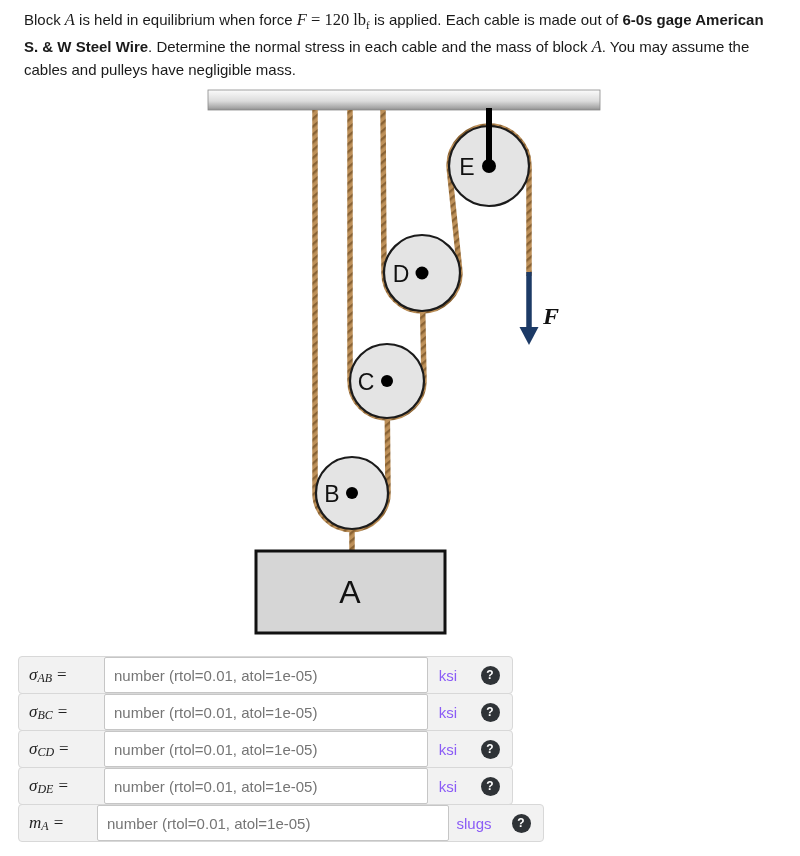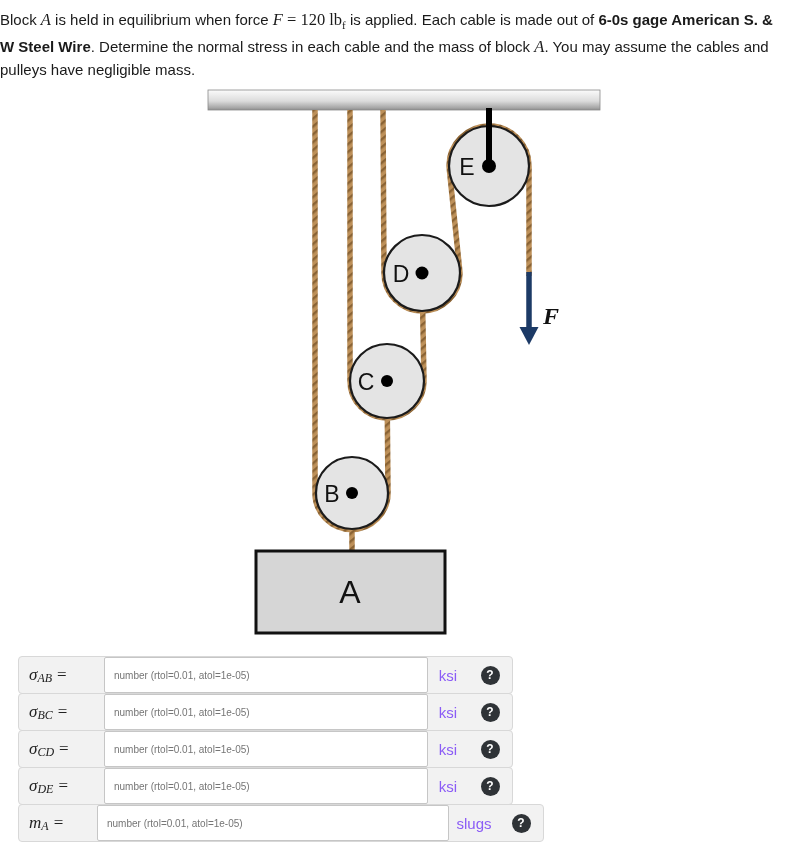--- a/index.html
+++ b/index.html
@@ -1,19 +1,19 @@
 <!DOCTYPE html>
 <html><head>
 <meta charset="utf-8">
 <style>
   html,body { margin:0; padding:0; background:#ffffff; }
   body { width:800px; font-family:"Liberation Sans", sans-serif; color:#1a1a1a; }
 
   
-  .problem { margin:0; padding:7px 8px 0 0; font-size:15px; line-height:1.53; width:782px; box-sizing:border-box; }
+  .problem { margin:0; padding:7px 8px 0 24px; font-size:15px; line-height:1.53; width:782px; box-sizing:border-box; }
   .mi { font-family:"Liberation Serif","DejaVu Serif",serif; font-style:italic; font-size:16.5px; }
   .mr { font-family:"Liberation Serif","DejaVu Serif",serif; font-style:normal; font-size:16.5px; }
   .problem sub { font-family:"Liberation Serif","DejaVu Serif",serif; font-size:11px; }
   .b { font-weight:700; }
 
   
   svg.diagram { display:block; }
   .pulley-letter { font-family:"Liberation Sans",sans-serif; font-size:23px; fill:#111; }
   .block-letter  { font-family:"Liberation Sans",sans-serif; font-size:32px; fill:#111; }
   .force-letter  { font-family:"Liberation Serif","DejaVu Serif",serif; font-style:italic; font-weight:600; font-size:24px; fill:#111; }
@@ -23,21 +23,21 @@
   .answers { margin:13px 0 0 18px; }
   .row { display:flex; align-items:stretch; background:#f2f2f2; border:1px solid #d8d8d8;
          border-radius:4px; height:38px; box-sizing:border-box; width:-moz-fit-content; width:fit-content; margin-top:-1px; }
   .lbl { width:85px; box-sizing:border-box; padding-left:10px; display:flex; align-items:center;
          font-family:"Liberation Serif","DejaVu Serif",serif; font-size:17px; color:#222; }
   .row.mass .lbl { width:78px; }
   .lbl .sym { font-style:italic; }
   .lbl sub { font-size:12px; font-style:italic; transform:translateY(3px); }
   .lbl .eq { font-style:normal; padding-left:5px; }
   .ans-input { width:324px; border:1px solid #c6c6c6; border-radius:2px; padding:0 9px;
-               font-family:"Liberation Sans",sans-serif; font-size:10px; color:#b91c1c; box-sizing:border-box; background:#fff; }
+               font-family:"Liberation Sans",sans-serif; font-size:15px; color:#b91c1c; box-sizing:border-box; background:#fff; }
   .ans-input::placeholder { color:#757575; opacity:1; }
   .row.mass .ans-input { width:352px; }
   .unit { width:40px; display:flex; align-items:center; justify-content:center; font-size:15px; color:#8b5cf6; }
   .row.mass .unit { width:50px;text-align:right; }
   .help { width:44px; display:flex; align-items:center; justify-content:center; }
   .help-btn { width:19px; height:19px; border-radius:50%; background:#2f3337; color:#fff; border:none; padding:0;
               font-family:"Liberation Sans",sans-serif; font-weight:bold; font-size:12px; line-height:19px;
               text-align:center; cursor:pointer; }
 </style>
 </head>

